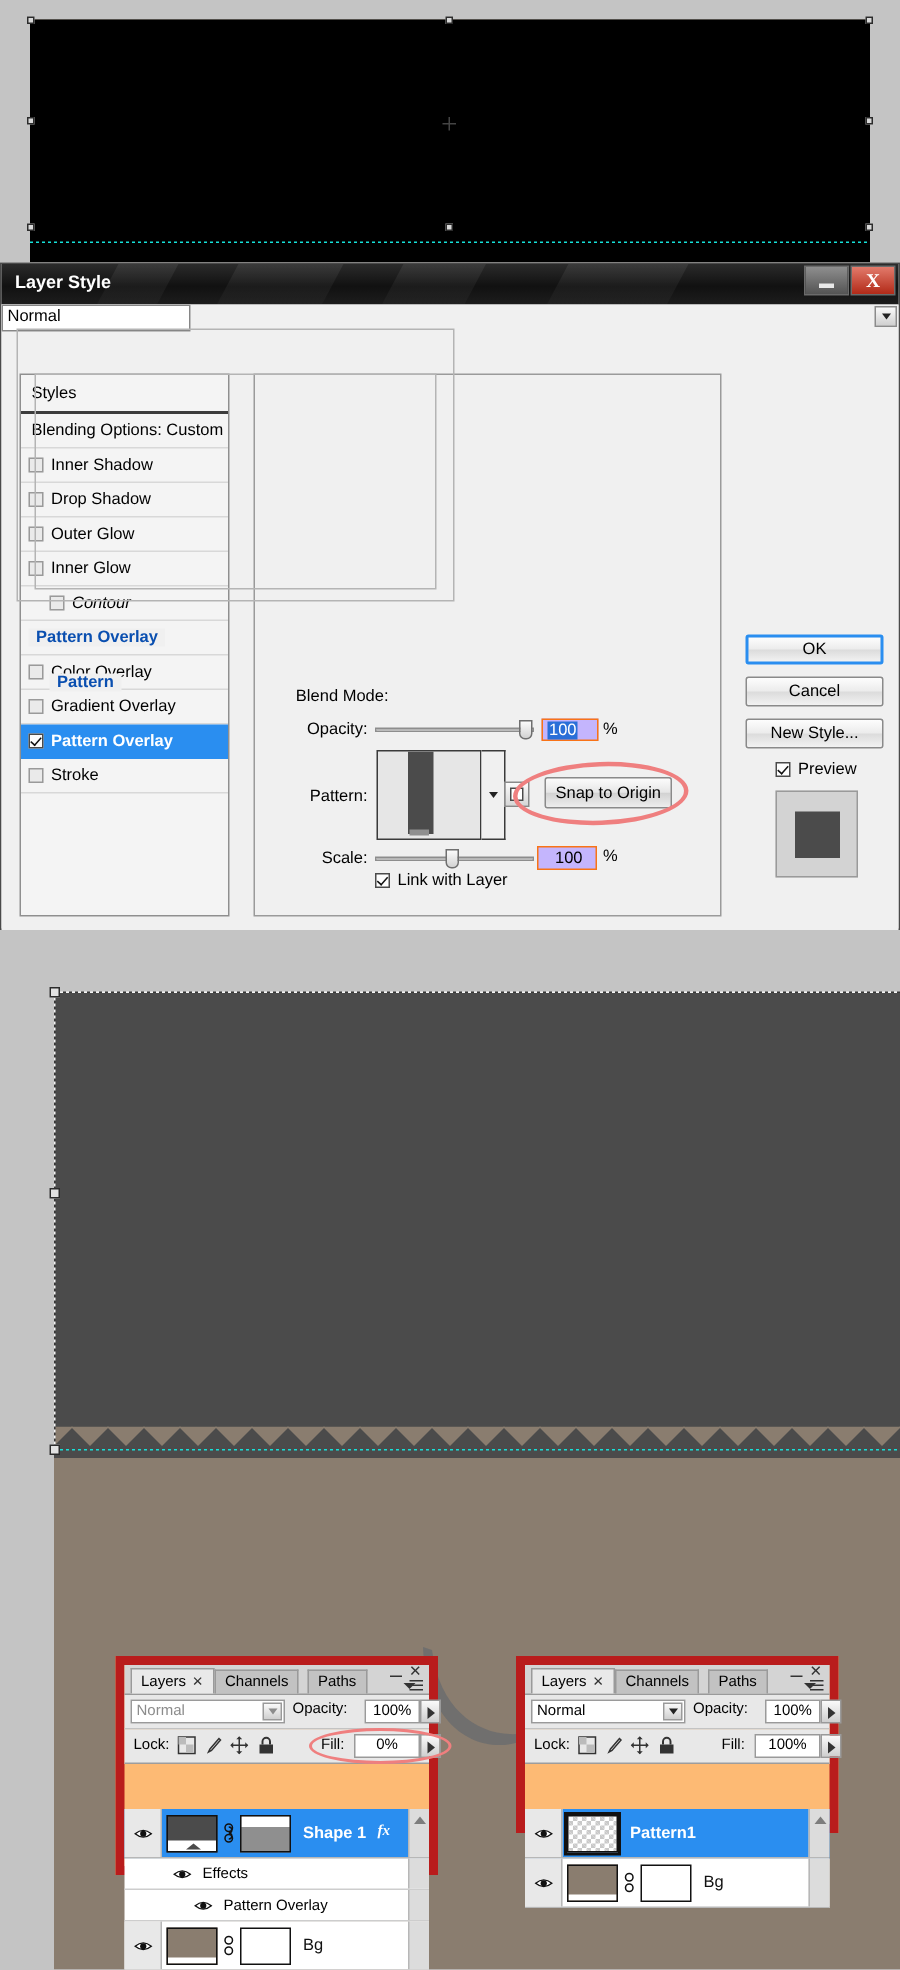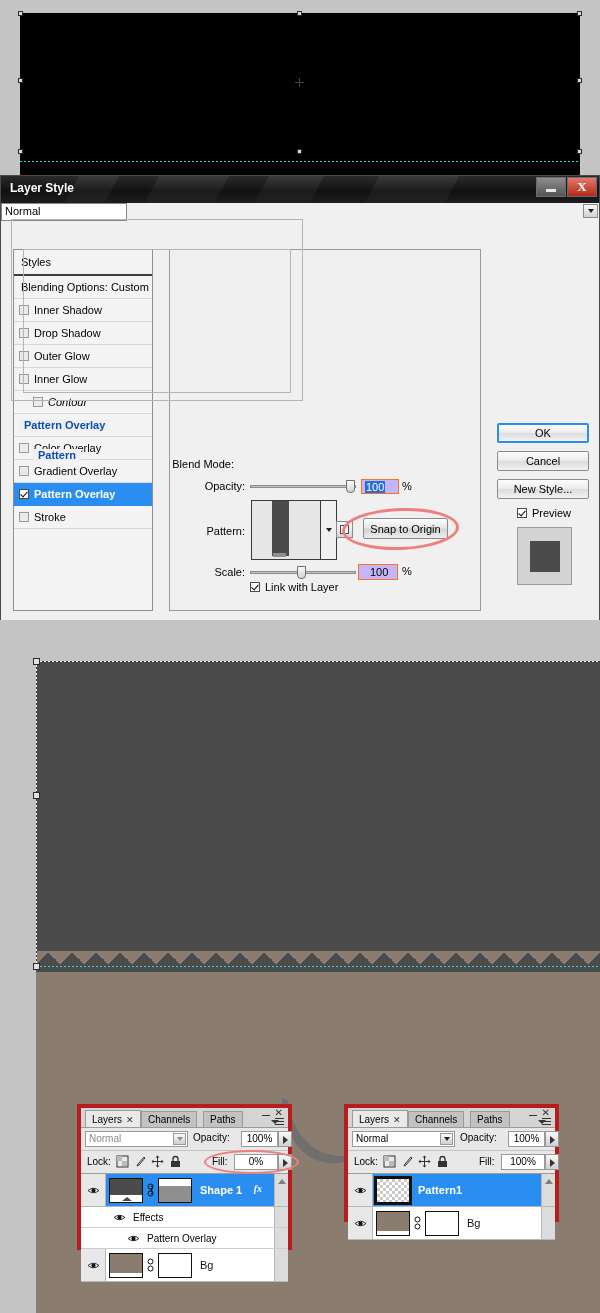--- a/index.html
+++ b/index.html
@@ -131,21 +131,21 @@
      background-size:24px 28px;background-position:0 0;background-repeat:repeat-x;background-color:#4b4b4b;}
   #mid-cyan{position:absolute;left:36px;top:346px;width:564px;height:1px;
      background-image:linear-gradient(90deg,#15e0d8 0 2px,transparent 2px 4px);background-size:4px 1px;}
   #mid-dash-t{position:absolute;left:36px;top:41px;width:564px;height:1px;
      background-image:linear-gradient(90deg,#f4f4f4 0 2px,#383838 2px 4px);background-size:4px 1px;}
   #mid-dash-l{position:absolute;left:36px;top:41px;width:1px;height:306px;
      background-image:linear-gradient(180deg,#f4f4f4 0 2px,#383838 2px 4px);background-size:1px 4px;}
   .mhdl{position:absolute;width:7px;height:7px;background:#e2e2e2;border:1px solid #2c2c2c;box-sizing:border-box;}
 
   
-  .lp{position:absolute;background:#fdba74;border:4px solid #b91c1c;box-sizing:border-box;
+  .lp{position:absolute;background:#fdba74;border:6px solid #b91c1c;box-sizing:border-box;
       font-size:10px;}
   #lp-left{left:77px;top:1104px;width:215px;height:146px;}
   #lp-right{left:344px;top:1104px;width:215px;height:118px;}
   .lp-tabs{position:relative;height:19px;background:#d4d4d4;border-bottom:1px solid #9a9a9a;}
   .lp-tab{position:absolute;top:3px;height:16px;line-height:16px;padding:0 6px;
      background:#c2c2c2;border:1px solid #9a9a9a;border-bottom:none;font-size:10px;box-sizing:border-box;}
   .lp-tab.act{background:#e9e9e9;top:2px;height:17px;line-height:17px;font-weight:normal;}
   .lp-tab .x{margin-left:4px;font-size:9px;color:#333;}
   .lp-min{position:absolute;right:17px;top:1px;width:9px;height:9px;}
   .lp-min:after{content:"";position:absolute;left:0;top:6px;width:8px;height:1px;background:#333;}
@@ -174,21 +174,21 @@
   .lock-ic{position:absolute;top:4px;width:13px;height:13px;}
   .lp-filllbl{position:absolute;top:5px;font-size:10px;}
   .lp-fillbox{position:absolute;top:3px;width:44px;height:16px;background:#fff;border:1px solid #9a9a9a;
      box-sizing:border-box;text-align:center;line-height:14px;font-size:10px;}
   .lp-fillarrow{position:absolute;top:3px;width:14px;height:16px;
      background:linear-gradient(180deg,#fafafa,#cfcfcf);border:1px solid #9a9a9a;box-sizing:border-box;}
   .lp-fillarrow:after{content:"";position:absolute;left:4px;top:4px;width:0;height:0;
      border-top:4px solid transparent;border-bottom:4px solid transparent;border-left:5px solid #333;}
 
   .lyr{position:relative;height:32px;border-bottom:1px solid #b7b7b7;background:#fff;display:flex;align-items:center;}
-  .lyr.sel{background:#2a8ef0;color:#fff;font-weight:bold;}
+  .lyr.sel{background:#2a8ef0;color:#fff;font-weight:bold;margin-top:30px;}
   .eyecell{width:24px;height:100%;display:flex;align-items:center;justify-content:center;
      background:#e8e8e8;border-right:1px solid #b7b7b7;flex:none;}
   .eye{width:13px;height:9px;position:relative;}
   .thumb{width:34px;height:25px;border:1px solid #111;box-sizing:border-box;margin-left:3px;flex:none;
      position:relative;overflow:hidden;background:#fff;}
   .linkic{width:11px;height:14px;margin:0 2px;flex:none;position:relative;}
   .lyr-name{margin-left:8px;font-size:11px;}
   .fx{position:absolute;right:26px;top:9px;font-style:italic;font-weight:bold;font-size:10px;
      font-family:"Liberation Serif",serif;}
   .scrollcol{position:absolute;right:0;top:0;width:13px;height:100%;background:#dcdcdc;
@@ -285,21 +285,21 @@
           </div>
         </div>
     </div>
 
     <div id="pattern-panel"></div>
     <div class="grp" id="grp-po"></div>
     <div class="grp-title" id="t-po">Pattern Overlay</div>
     <div class="grp" id="grp-pat"></div>
     <div class="grp-title" id="t-pat">Pattern</div>
 
-    <div class="lbl" style="left:159px;top:255px;width:74px;">Blend Mode:</div>
+    <div class="lbl" style="left:184px;top:255px;width:74px;">Blend Mode:</div>
     <div id="blend-combo">
       <div class="txt">Normal</div>
       <div class="arrowbtn">
           <i class="caret"></i>
         </div>
     </div>
 
     <div class="lbl" style="left:170px;top:277px;width:74px;">Opacity:</div>
     <div class="slider-track" style="left:249px;top:282px;width:106px;"></div>
     <div class="slider-knob" style="left:345px;top:277px;"></div>

